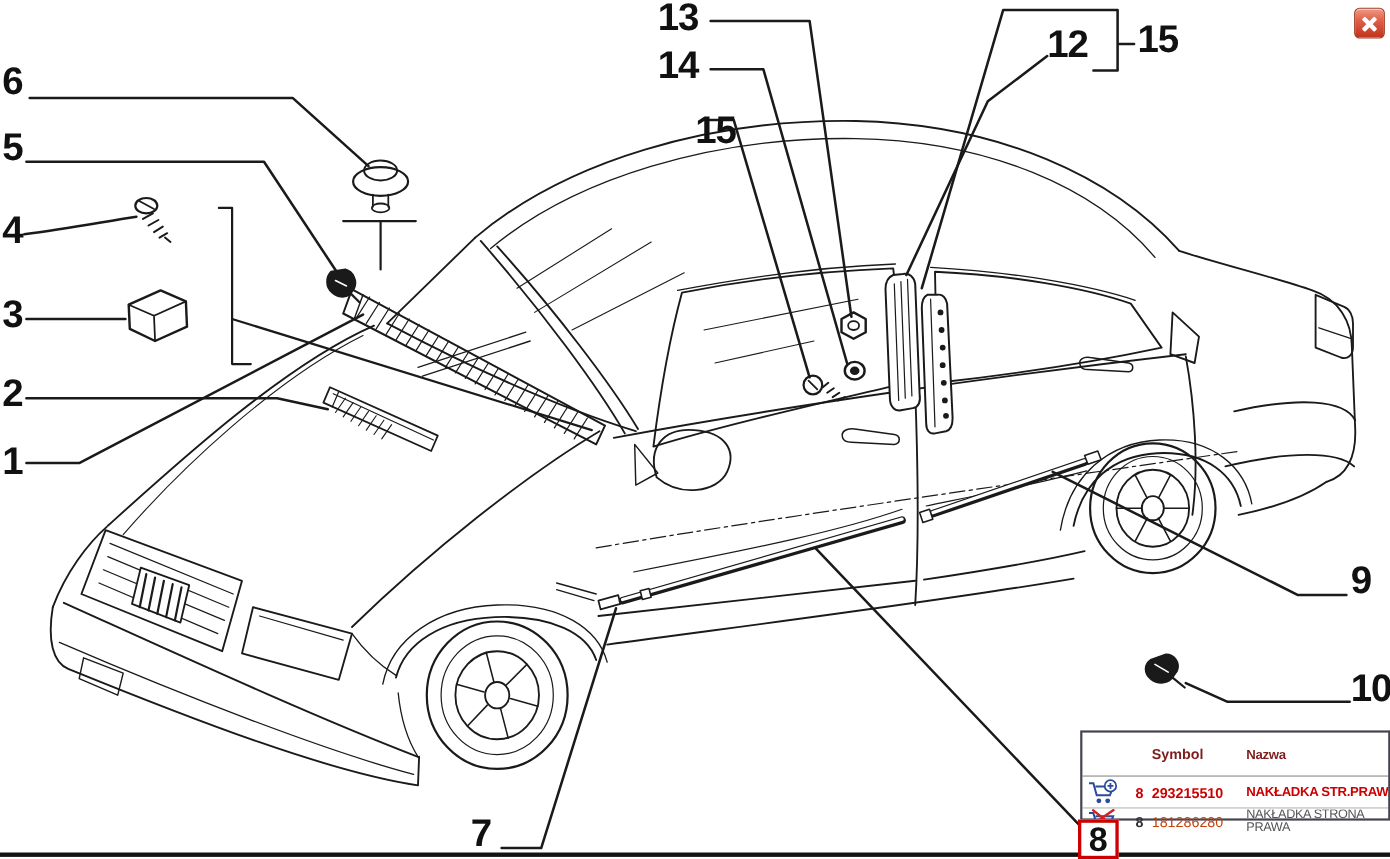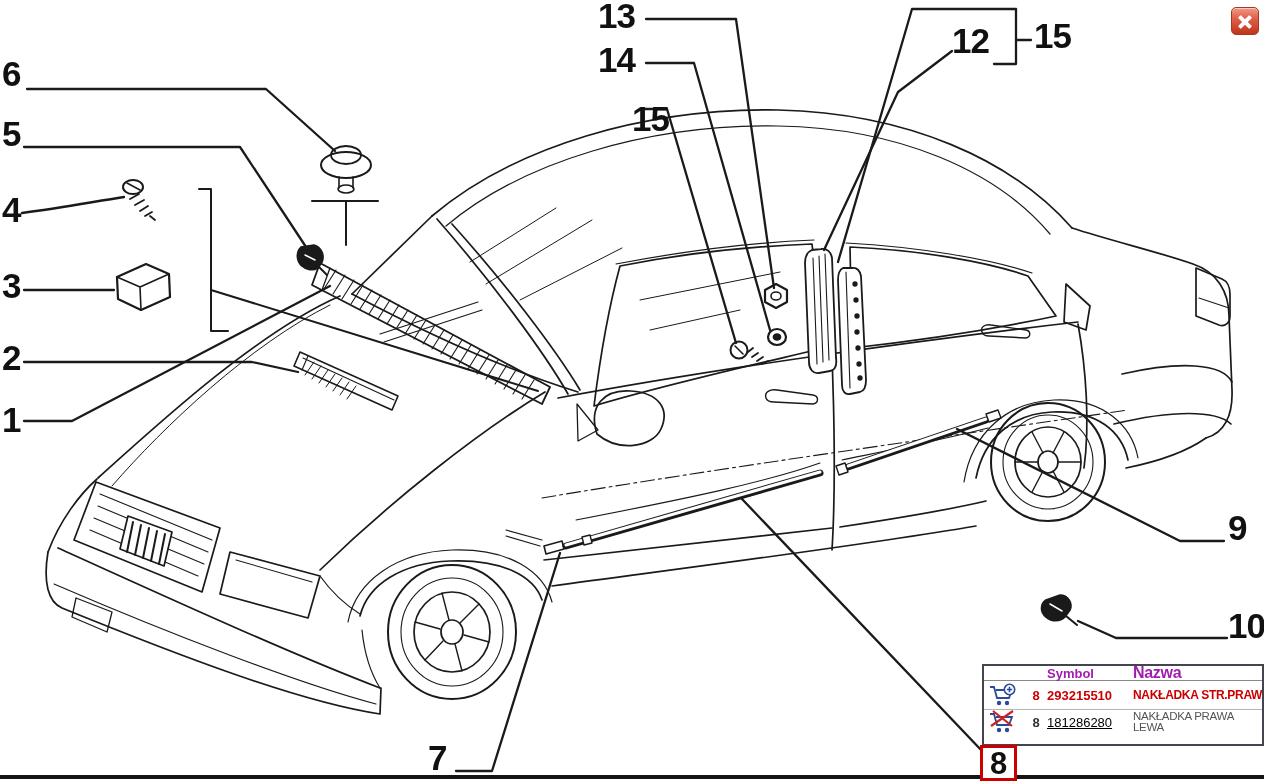--- a/index.html
+++ b/index.html
@@ -17,30 +17,30 @@
              border-radius:5px;background:linear-gradient(#ef9a84,#e0604a 40%,#c2371f 95%);
              box-shadow:inset 0 1px 0 rgba(255,255,255,.5);cursor:pointer;z-index:6;padding:0;}
   .close-btn .bar{position:absolute;left:5px;top:12px;width:16px;height:4px;background:#fff;
                   border-radius:1px;}
   .close-btn .bar.a{transform:rotate(45deg);}
   .close-btn .bar.b{transform:rotate(-45deg);}
   .parts-table{position:absolute;left:982px;top:664px;width:282px;height:82px;background:#fff;
                border:2px solid #44444e;box-sizing:border-box;z-index:4;
                font-family:"Liberation Sans",sans-serif;}
   .tr{display:grid;grid-template-columns:42px 20px 86px 1fr;align-items:center;box-sizing:border-box;}
-  .tr.head{height:15px;border-bottom:1px solid #8a8a8a;font-size:13px;font-weight:700;color:#a21caf;}
+  .tr.head{height:40px;border-bottom:1px solid #8a8a8a;font-size:13px;font-weight:700;color:#7f1d1d;}
   .tr.r1{height:29px;border-bottom:1px solid #b5b5b5;color:#cc0000;font-weight:700;}
   .tr.r2{height:24px;color:#555;}
   .cell{padding:0 1px;white-space:nowrap;overflow:hidden;}
   .qty{text-align:center;font-size:13px;}
   .sym{font-size:13px;}
-  .nam{font-size:16px;letter-spacing:-.3px;}
+  .nam{font-size:12px;letter-spacing:-.3px;}
   .r1 .nam{font-size:12px;font-weight:700;}
   .r2 .qty{color:#333;font-weight:700;}
-  .r2 .sym{color:#000000;text-decoration:underline;}
+  .r2 .sym{color:#c2410c;}
   .r2 .nam{white-space:normal;line-height:11px;font-size:11.5px;}
   .cicon{width:30px;height:24px;display:block;margin-left:3px;}
 </style>
 </head>
 <body>
 
 <div class="stage">
 
   <svg class="art" width="1264" height="781" viewBox="0 0 1264 781">
     <g stroke="#1a1a1a" stroke-width="1.7" fill="none" stroke-linecap="round" stroke-linejoin="round">
@@ -272,17 +272,17 @@
       <div class="cell">
         <svg class="cicon" viewBox="0 0 30 24">
           <path d="M2,4 h4 l3,11 h12 l3,-8 h-16" stroke="#2a4a9a" stroke-width="1.8" fill="none"></path>
           <circle cx="11" cy="20" r="2.2" fill="#2a4a9a"></circle>
           <circle cx="19" cy="20" r="2.2" fill="#2a4a9a"></circle>
           <path d="M3,16 L25,1 M5,1 L24,16" stroke="#cc2222" stroke-width="2.2" fill="none"></path>
         </svg>
       </div>
       <div class="cell qty">8</div>
       <div class="cell sym">181286280</div>
-      <div class="cell nam">NAKŁADKA PRAWA LEWA</div>
+      <div class="cell nam">NAKŁADKA STRONA PRAWA</div>
     </div>
   </div>
 
 </div>
 
 </body></html>

